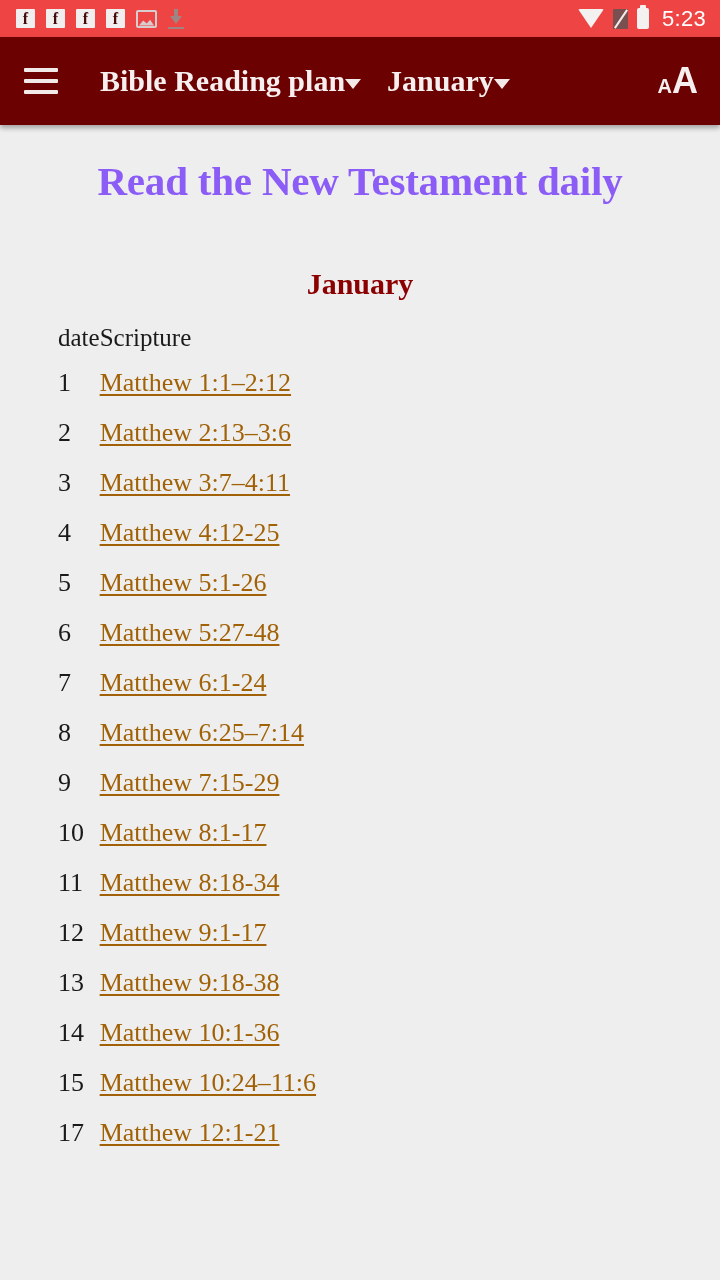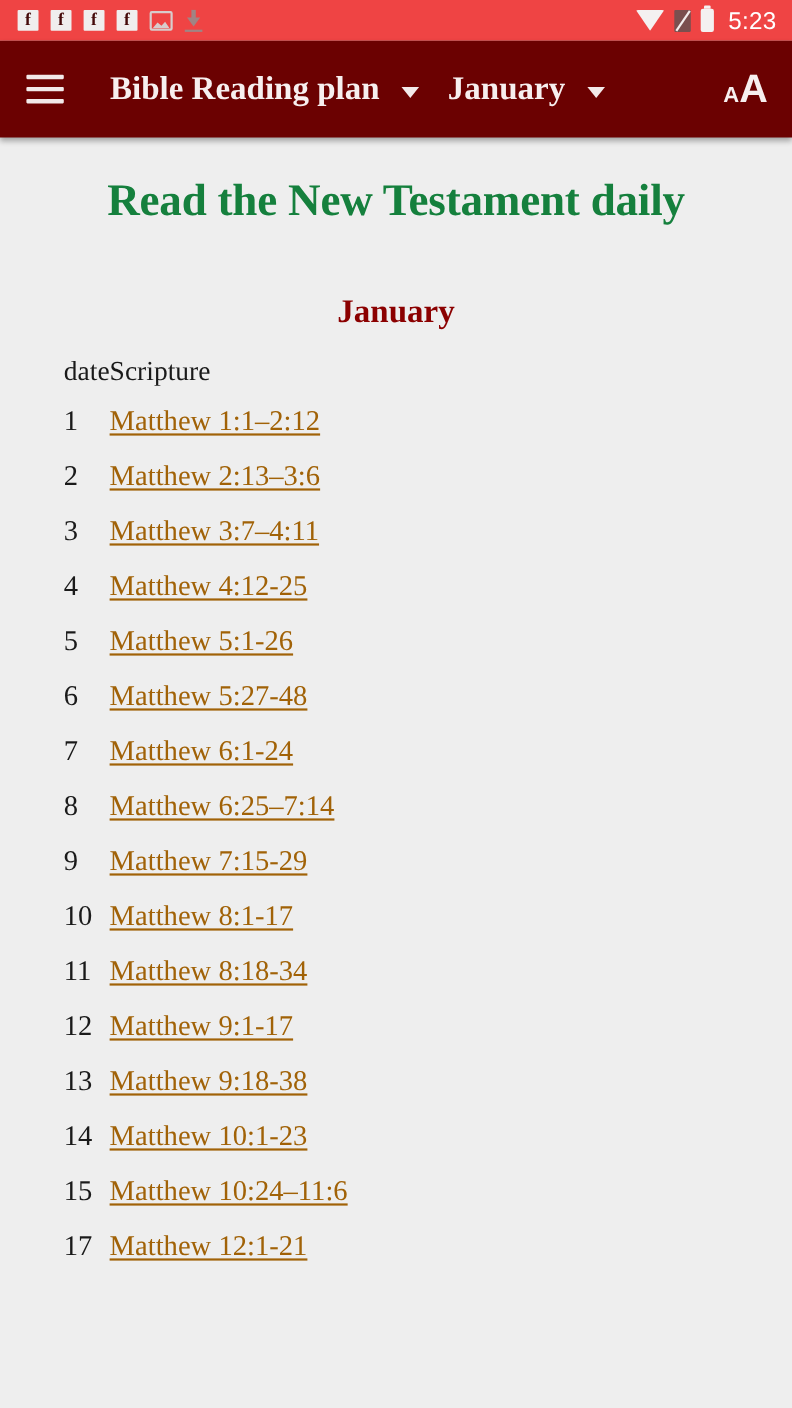--- a/index.html
+++ b/index.html
@@ -175,21 +175,21 @@
     display:block;
     height:4px;
     width:100%;
     background:#f2e9e9;
     border-radius:1px;
   }
 
   .tb-menu {
     display:flex;
     align-items:center;
-    gap:20px;
+    gap:0;
     cursor:pointer;
     margin-left:42px;
   }
   .tb-menu.second { margin-left:26px; }
 
   .tb-label {
     color:#f7efef;
     font-family:"Liberation Serif", serif;
     font-weight:bold;
     font-size:30px;
@@ -221,21 +221,21 @@
 
   
   .content {
     padding:0;
     background:#eeeeee;
     height:calc(1280px - 37px - 88px);
     overflow:hidden;
   }
 
   .page-title {
-    color:#15803d;
+    color:#8b5cf6;
     font-family:"Liberation Serif", serif;
     font-weight:bold;
     font-size:41px;
     line-height:1.28;
     text-align:center;
     padding:30px 46px 0 46px;
     letter-spacing:-0.2px;
   }
 
   .month-heading {
@@ -395,21 +395,21 @@
         <tr>
           <td class="col-date">12</td>
           <td class="col-scripture"><span class="scripture-link">Matthew 9:1-17</span></td>
         </tr>
         <tr>
           <td class="col-date">13</td>
           <td class="col-scripture"><span class="scripture-link">Matthew 9:18-38</span></td>
         </tr>
         <tr>
           <td class="col-date">14</td>
-          <td class="col-scripture"><span class="scripture-link">Matthew 10:1-23</span></td>
+          <td class="col-scripture"><span class="scripture-link">Matthew 10:1-36</span></td>
         </tr>
         <tr>
           <td class="col-date">15</td>
           <td class="col-scripture"><span class="scripture-link">Matthew 10:24–11:6</span></td>
         </tr>
         <tr>
           <td class="col-date">17</td>
           <td class="col-scripture"><span class="scripture-link">Matthew 12:1-21</span></td>
         </tr>
       </tbody>

